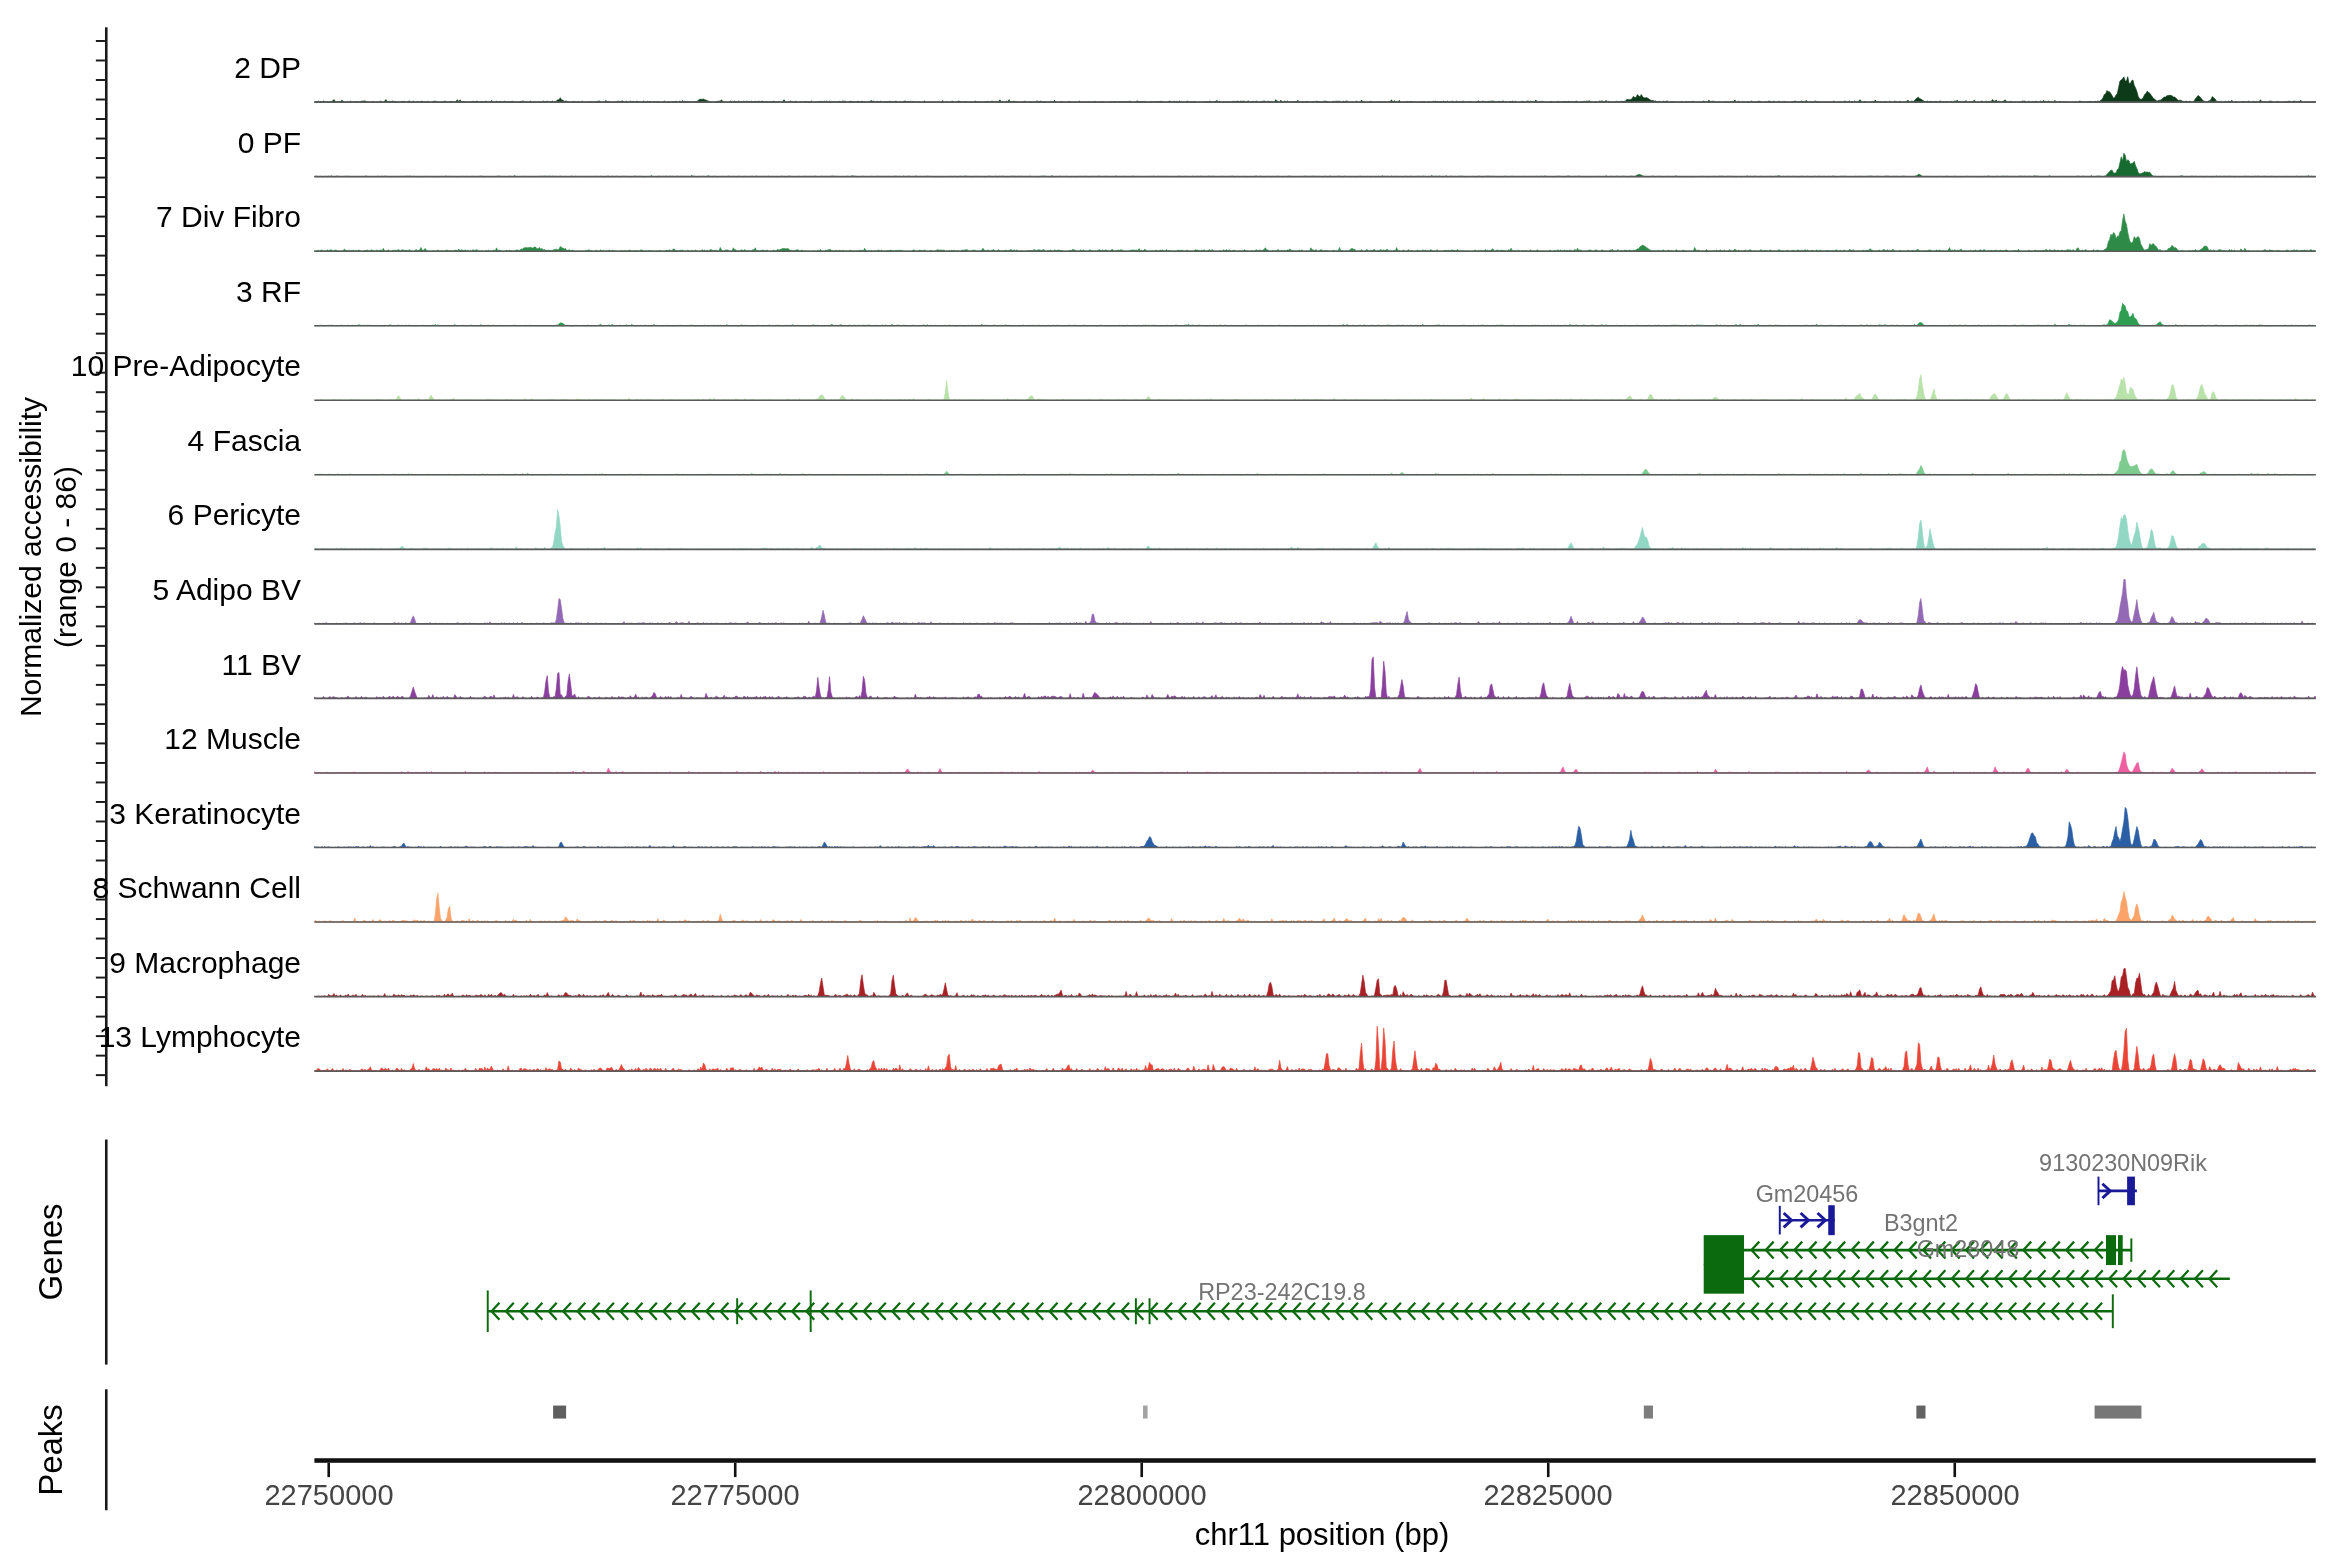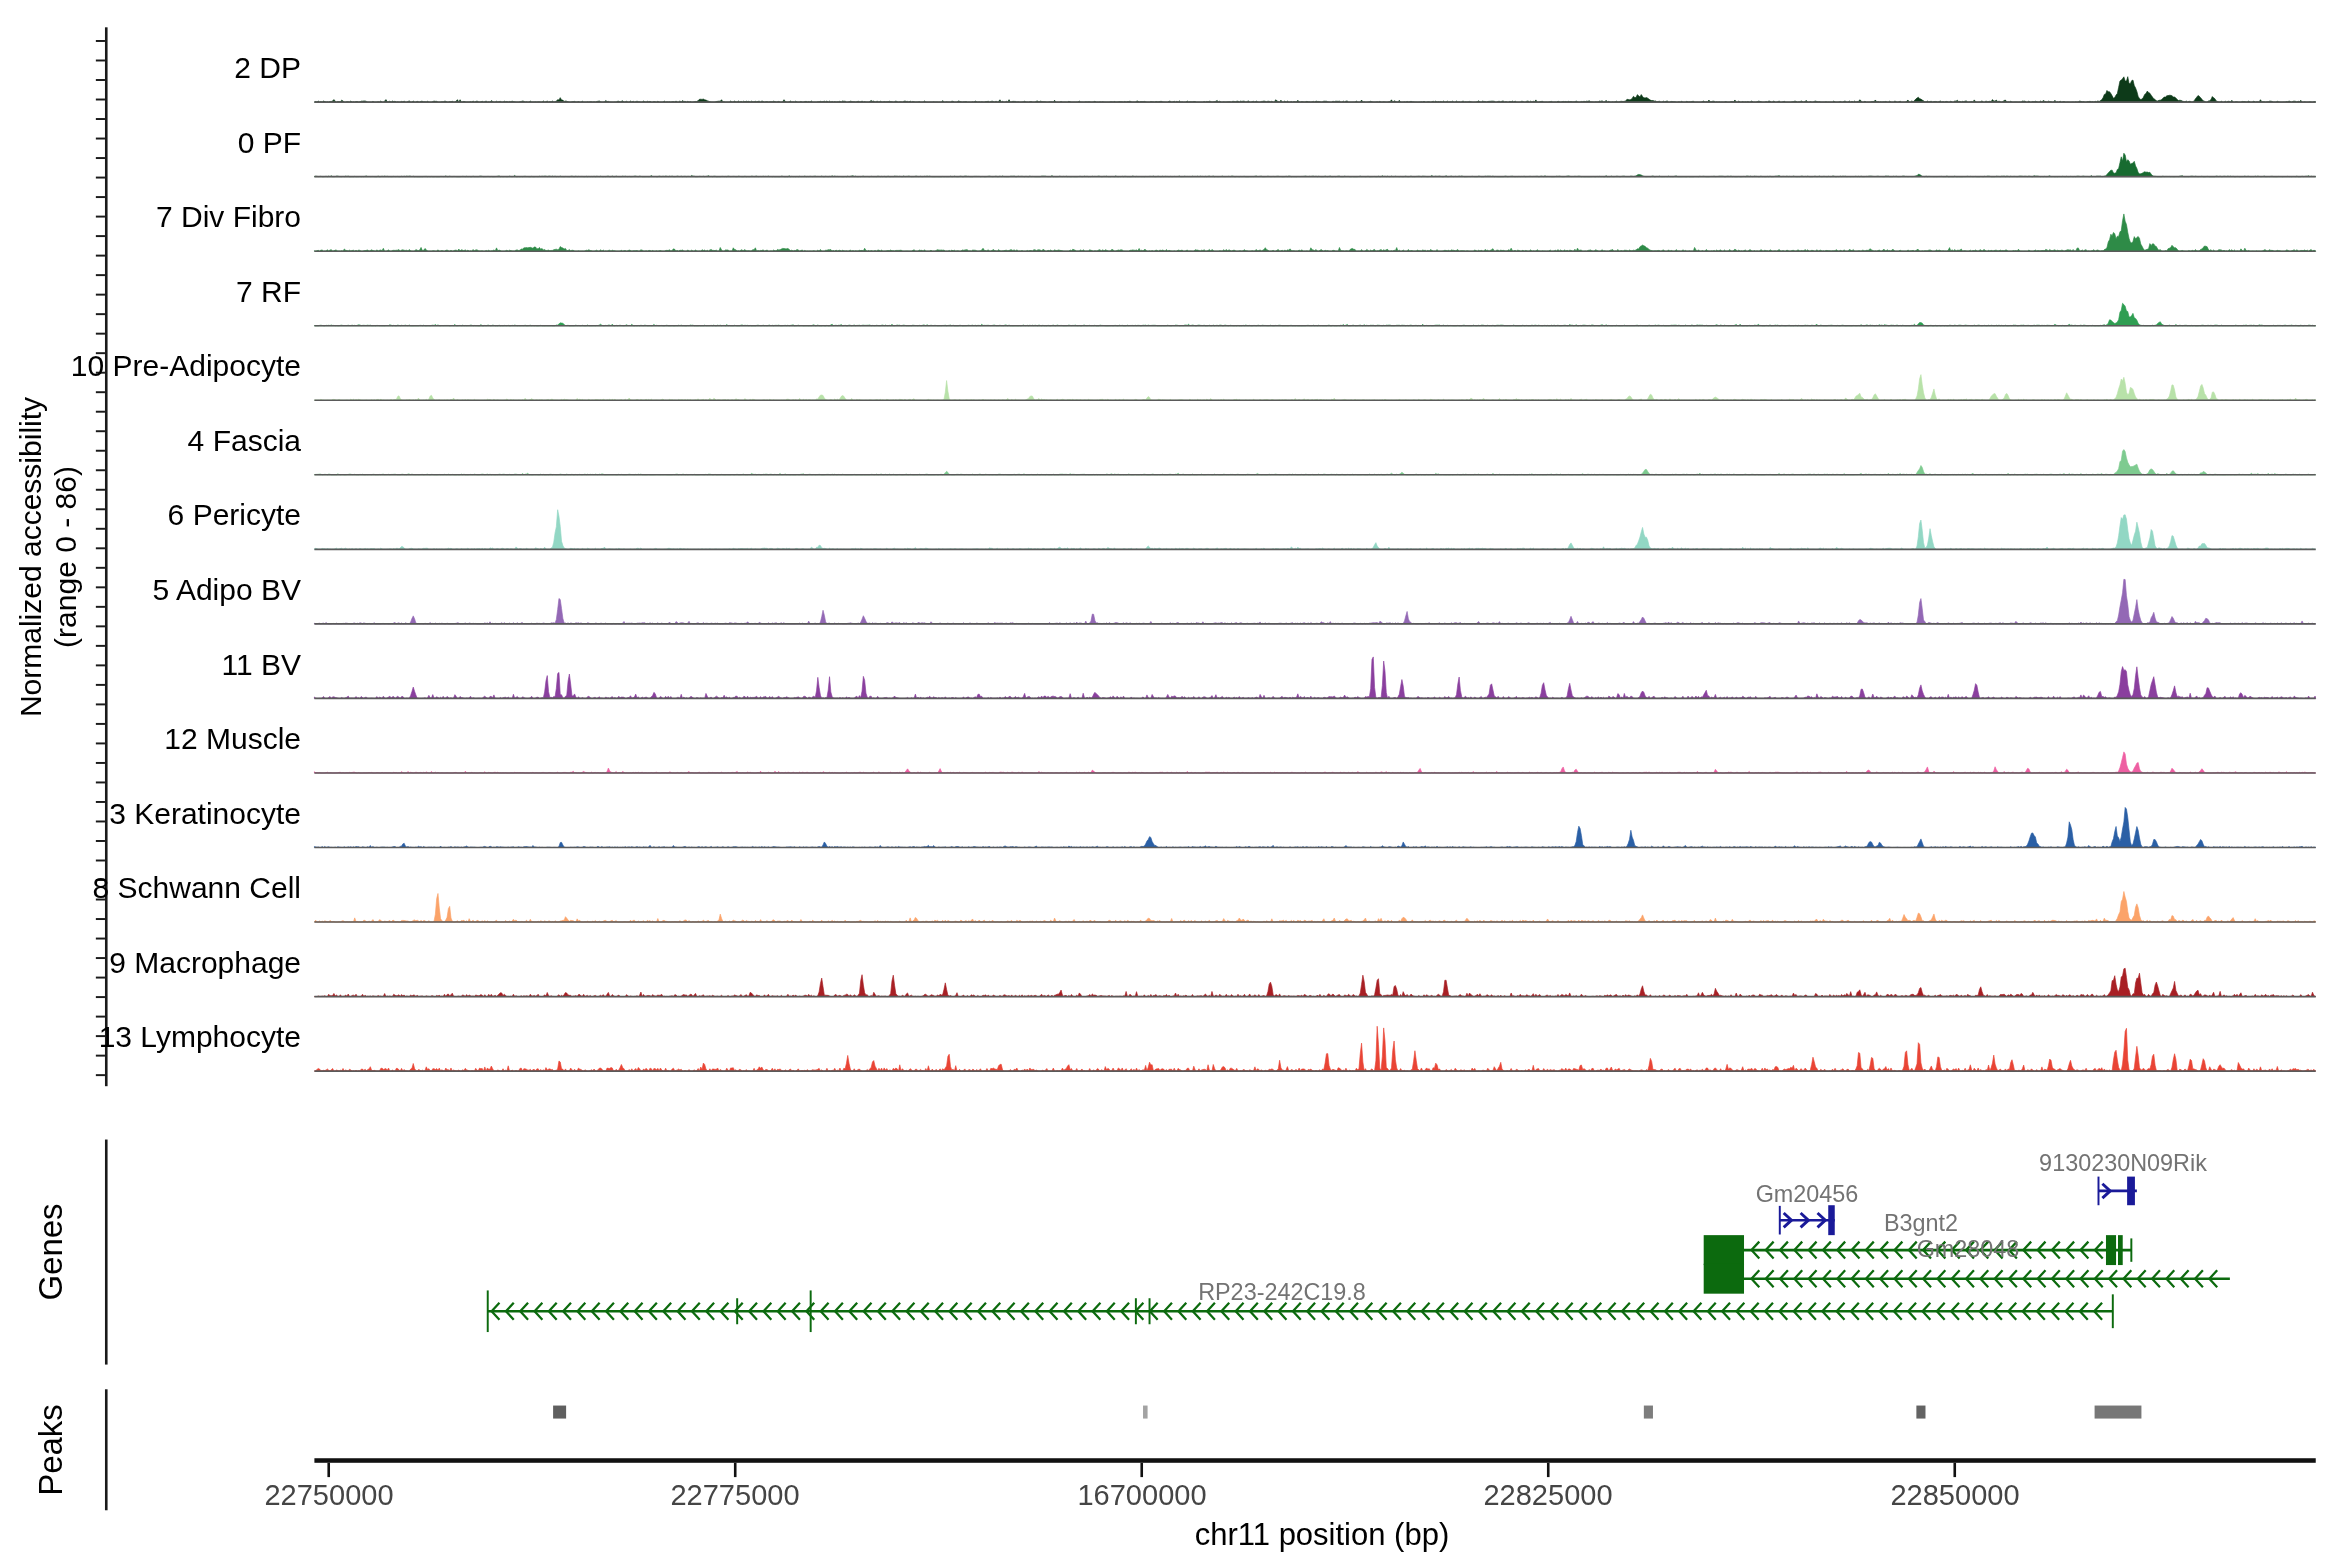--- a/index.html
+++ b/index.html
@@ -194,36 +194,36 @@
 
   <div class="txt sectlabel" style="left:51px;top:1252px;">Genes</div>
   <div class="txt sectlabel" style="left:51px;top:1450px;">Peaks</div>
 
   <div class="txt xtitle" style="left:1322px;top:1535px;text-align:right;">chr11 position (bp)</div>
 
   <div id="track-labels">
       <div class="track-label" style="top: 50px;">2 DP</div>
       <div class="track-label" style="top: 125px;">0 PF</div>
       <div class="track-label" style="top: 199px;">7 Div Fibro</div>
-      <div class="track-label" style="top: 274px;">7 RF</div>
+      <div class="track-label" style="top: 274px;">3 RF</div>
       <div class="track-label" style="top: 348px;">10 Pre-Adipocyte</div>
       <div class="track-label" style="top: 423px;">4 Fascia</div>
       <div class="track-label" style="top: 497px;">6 Pericyte</div>
       <div class="track-label" style="top: 572px;">5 Adipo BV</div>
       <div class="track-label" style="top: 647px;">11 BV</div>
       <div class="track-label" style="top: 721px;">12 Muscle</div>
       <div class="track-label" style="top: 796px;">3 Keratinocyte</div>
       <div class="track-label" style="top: 870px;">8 Schwann Cell</div>
       <div class="track-label" style="top: 945px;">9 Macrophage</div>
       <div class="track-label" style="top: 1019px;">13 Lymphocyte</div>
     </div>
   <div id="xtick-labels">
       <div class="xtick-label" style="left: 329px; top: 1478px;">22750000</div>
       <div class="xtick-label" style="left: 735px; top: 1478px;">22775000</div>
-      <div class="xtick-label" style="left: 1142px; top: 1478px;">16700000</div>
+      <div class="xtick-label" style="left: 1142px; top: 1478px;">22800000</div>
       <div class="xtick-label" style="left: 1548px; top: 1478px;">22825000</div>
       <div class="xtick-label" style="left: 1955px; top: 1478px;">22850000</div>
     </div>
   <div id="gene-labels">
       <div class="gene-label" style="left: 2123px; top: 1149px;">9130230N09Rik</div>
       <div class="gene-label" style="left: 1807px; top: 1180px; text-align: center;">Gm20456</div>
       <div class="gene-label" style="left: 1921px; top: 1209px;">B3gnt2</div>
       <div class="gene-label" style="left: 1968px; top: 1235px;">Gm28048</div>
       <div class="gene-label" style="left: 1256px; top: 1278px; margin-left: 26px;">RP23-242C19.8</div>
     </div>

